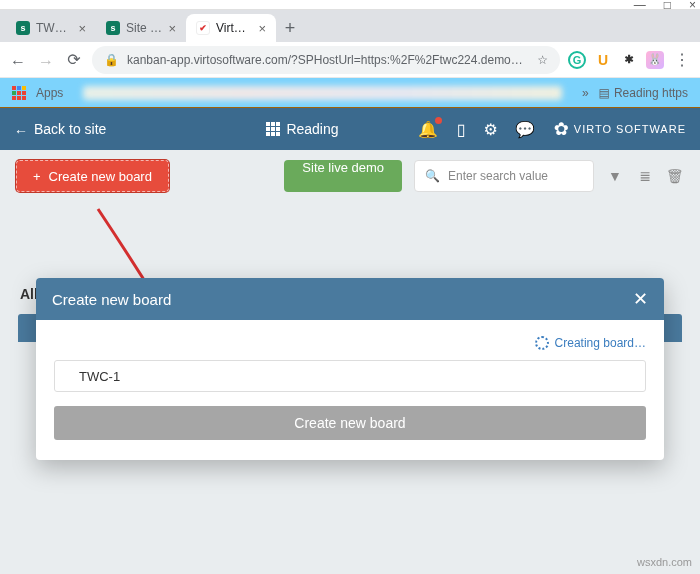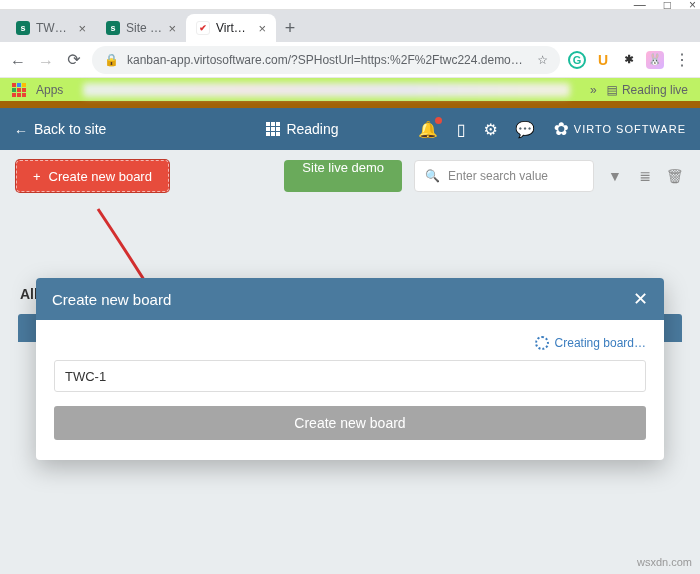--- a/index.html
+++ b/index.html
@@ -22,21 +22,21 @@
 .nav-icon { width:20px; text-align:center; color:#5f6368; font-size:16px; }
 .nav-icon.disabled { color:#bdbdbd; }
 .url-field { flex:1; height:28px; background:#f1f3f4; border-radius:14px; display:flex; align-items:center; padding:0 12px; font-size:12px; color:#5f6368; gap:8px; }
 .lock { color:#5f6368; }
 .ext-icon { width:18px; height:18px; border-radius:50%; display:flex; align-items:center; justify-content:center; font-size:11px; font-weight:bold; }
 .ext-g { border:2px solid #1abc9c; color:#1abc9c; }
 .ext-u { color:#f39c12; font-size:14px; }
 .ext-p { color:#333; }
 .ext-r { background:linear-gradient(135deg,#ffb3d9,#d9b3ff); border-radius:4px; }
 
-.bookmarks { height:30px; background:#bef264; display:flex; align-items:center; padding:0 12px; gap:10px; border-bottom:7px solid #a16207; font-size:12px; color:#5f6368; }
+.bookmarks { height:30px; background:#7dd3fc; display:flex; align-items:center; padding:0 12px; gap:10px; border-bottom:1px solid #a16207; font-size:12px; color:#5f6368; }
 .apps-icon { display:grid; grid-template-columns:repeat(3,4px); grid-template-rows:repeat(3,4px); gap:1px; }
 .apps-icon span { background:#ea4335; }
 .apps-icon span:nth-child(2){background:#4285f4;} .apps-icon span:nth-child(3){background:#fbbc04;}
 .apps-icon span:nth-child(4){background:#34a853;} .apps-icon span:nth-child(6){background:#ea4335;}
 .blur-strip { flex:1; height:14px; background:linear-gradient(90deg,#e8f0e8,#f0e8e8,#e8e8f0,#f0f0e0); filter:blur(3px); border-radius:3px; margin:0 10px; }
 .reading { display:flex; align-items:center; gap:4px; }
 
 .app-header { height:42px; background:#3b6a8e; display:flex; align-items:center; color:#fff; padding:0 14px; }
 .back-link { display:flex; align-items:center; gap:6px; font-size:14px; }
 .boards-link { display:flex; align-items:center; gap:6px; font-size:14px; margin-left:160px; }
@@ -59,21 +59,21 @@
 .board-strip { height:28px; background:#4a7a9e; border-radius:3px 3px 0 0; width:100%; }
 
 .arrow { position:absolute; left:88px; top:2px; pointer-events:none; }
 
 .modal { position:absolute; left:36px; top:278px; width:628px; background:#fff; border-radius:4px; box-shadow:0 8px 24px rgba(0,0,0,0.25); overflow:hidden; }
 .modal-header { height:42px; background:#4a7a9e; color:#fff; display:flex; align-items:center; padding:0 16px; font-size:15px; }
 .modal-close { margin-left:auto; font-size:18px; cursor:pointer; }
 .modal-body { padding:16px 18px 20px; }
 .status-row { display:flex; justify-content:flex-end; align-items:flex-end; gap:6px; font-size:12px; color:#3b7dbf; margin-bottom:10px; }
 .spinner { width:14px; height:14px; border:2px dotted #3b7dbf; border-radius:50%; }
-.modal-input { width:100%; height:32px; border:1px solid #ddd; border-radius:3px; padding:0 10px; font-size:13px; color:#333; margin-bottom:14px; }
+.modal-input { width:100%; height:32px; border:1px solid #ddd; border-radius:3px; padding:0 24px; font-size:13px; color:#333; margin-bottom:14px; }
 .modal-btn { width:100%; height:34px; background:#a6a6a6; color:#fff; border:none; border-radius:3px; font-size:14px; }
 
 .watermark { position:absolute; right:8px; bottom:6px; font-size:11px; color:#999; }
 </style>
 </head>
 <body>
 
 <div class="titlebar">
   <span>—</span>
   <span>□</span>
@@ -125,21 +125,21 @@
       <span></span>
       <span></span>
       <span></span>
       <span></span>
     </div>
   <span>Apps</span>
   <div class="blur-strip"></div>
   <span>»</span>
   <div class="reading">
     <span>▤</span>
-    <span>Reading live</span>
+    <span>Reading https</span>
   </div>
 </div>
 
 <div class="app-header">
   <div class="back-link">
     <span>←</span>
     <span>Back to site</span>
   </div>
   <div class="boards-link">
     <div class="grid-icon">

